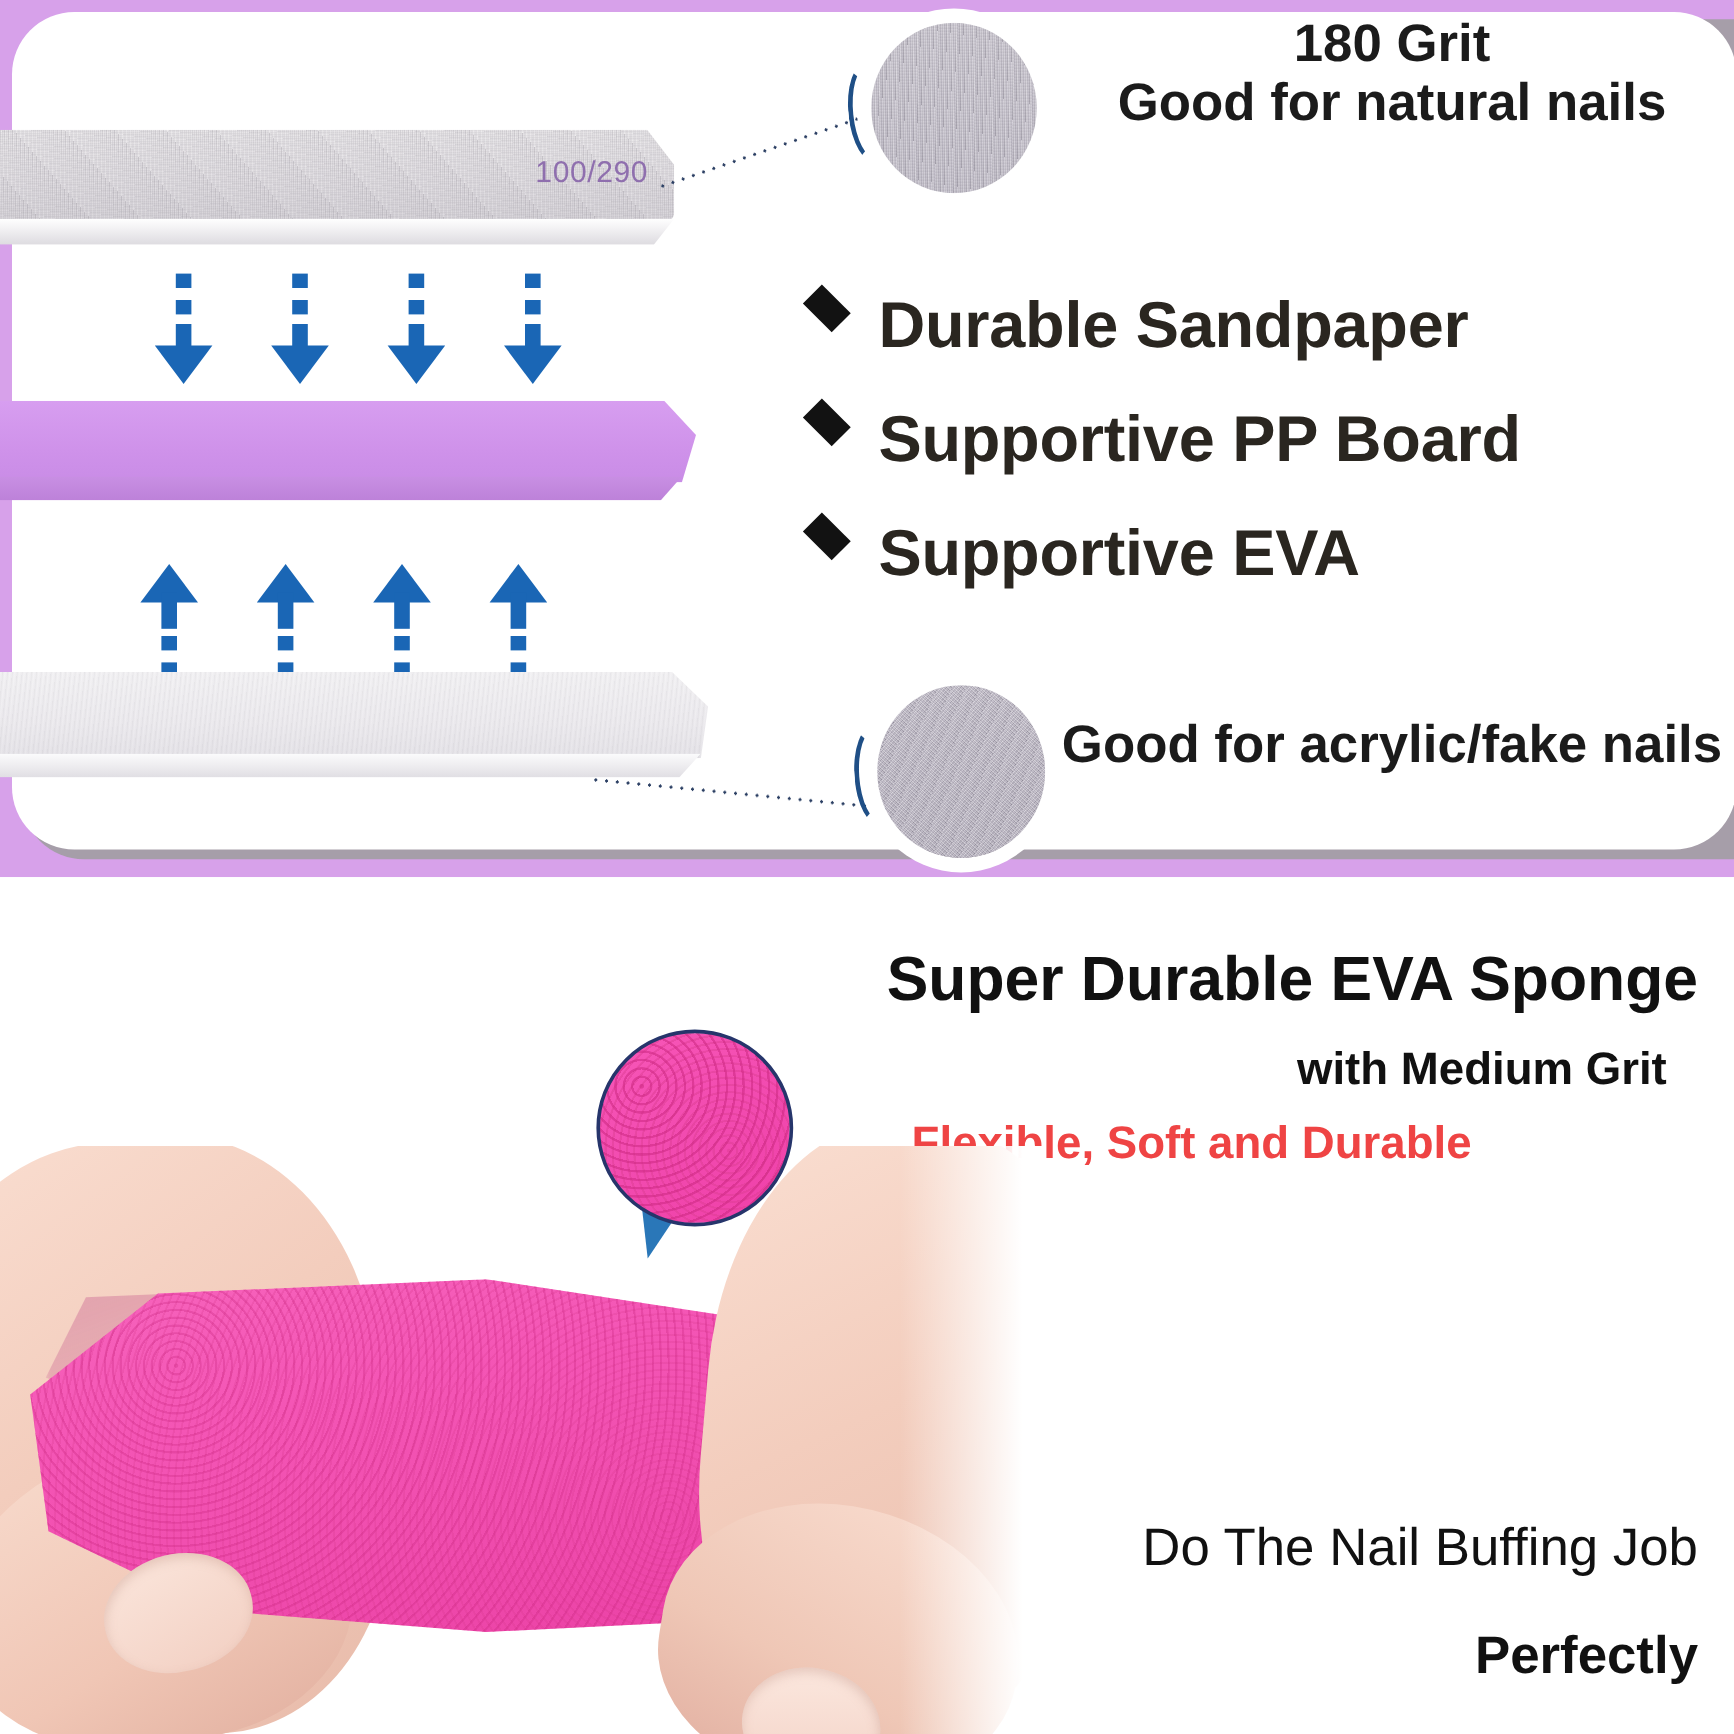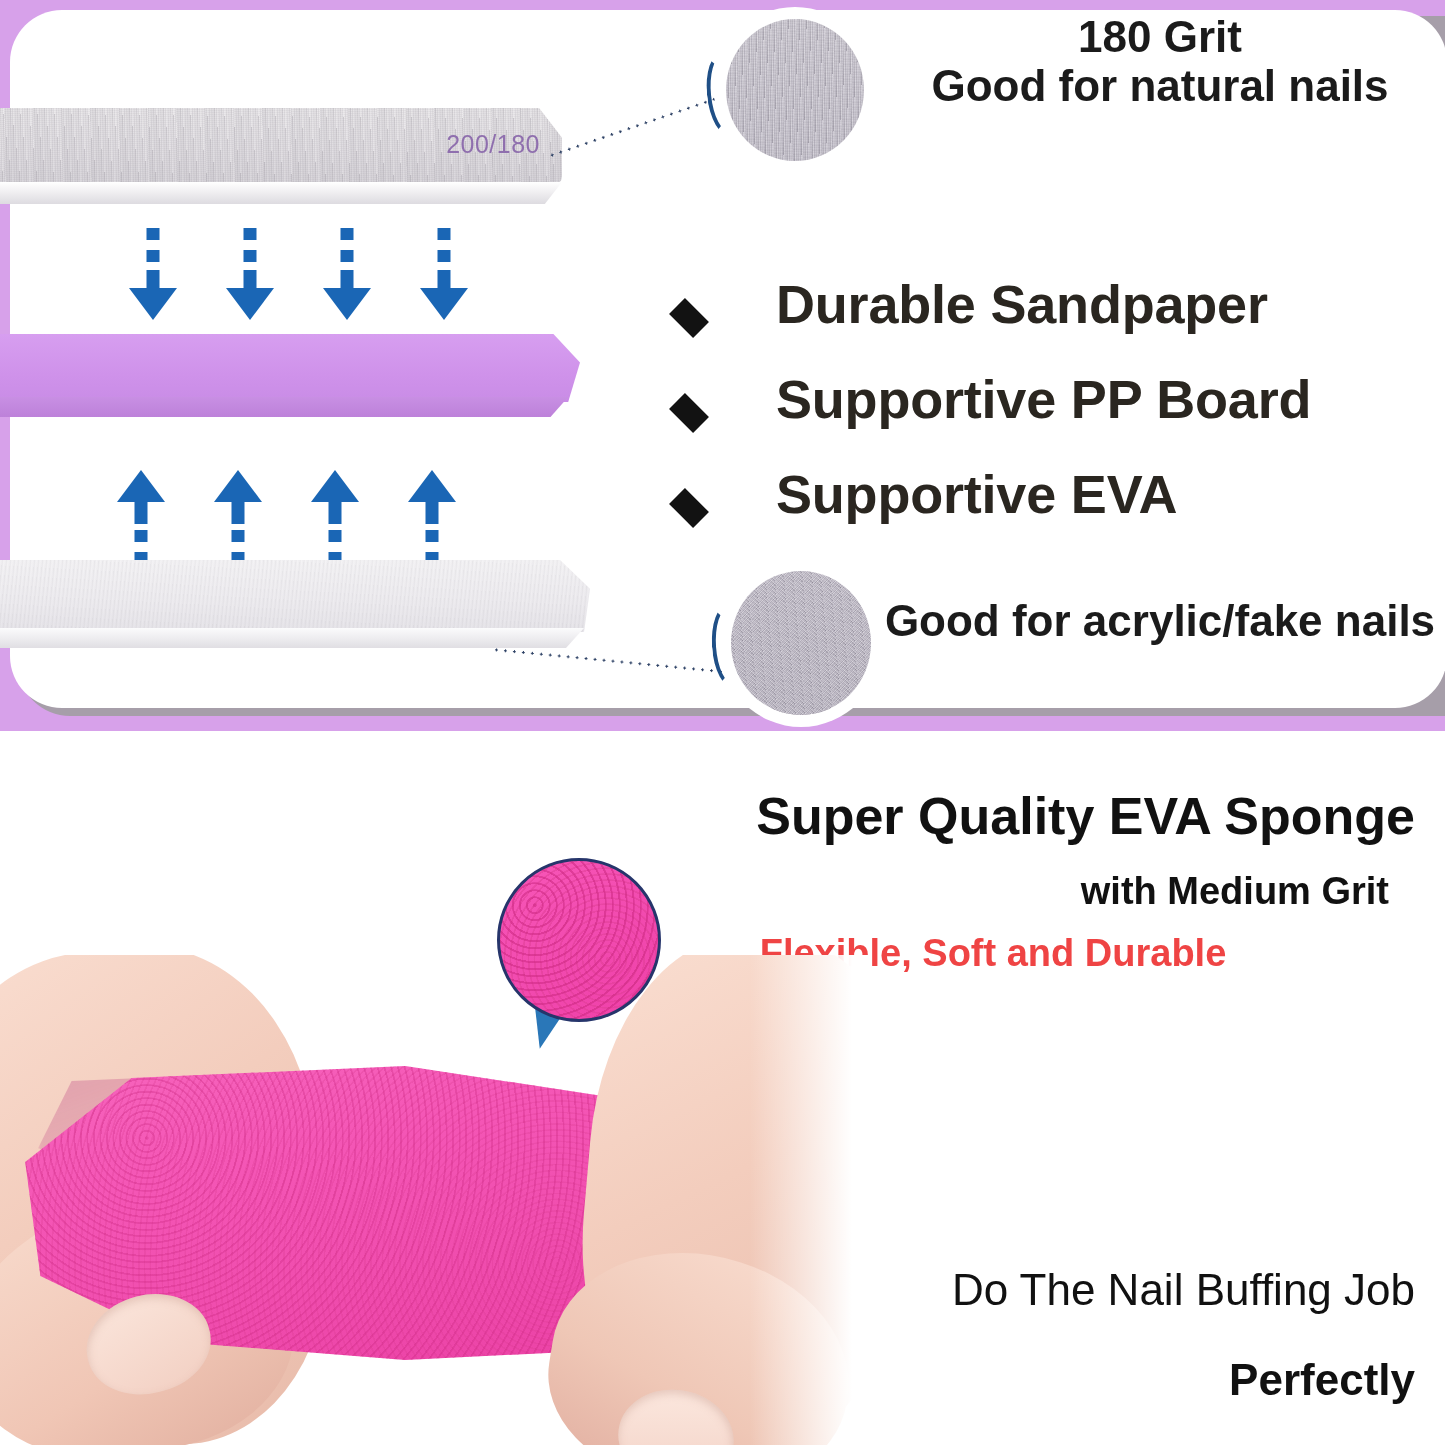--- a/index.html
+++ b/index.html
@@ -165,21 +165,21 @@
     text-align:center;}
   #callout-100{position:absolute;left:880px;top:596px;width:560px;
     text-align:center;}
   .callout-line1{font-size:44px;font-weight:700;color:#1b1b1b;
     line-height:1.12;white-space:nowrap;}
   .callout-line2{font-size:44px;font-weight:700;color:#1b1b1b;
     line-height:1.12;white-space:nowrap;}
 
   
   #feature-list{position:absolute;left:672px;top:240px;}
-  .feature-item{display:flex;align-items:flex-end;height:95px;gap:44px;}
+  .feature-item{display:flex;align-items:flex-start;height:95px;}
   .diamond{width:34px;height:34px;background:#121212;
     transform:rotate(45deg) scaleY(.66);margin-right:26px;flex:0 0 auto;}
   .feature-label{font-size:54px;font-weight:700;color:#2a2620;
     white-space:nowrap;letter-spacing:-.2px;}
 
   
   #bottom-panel{
     position:absolute;left:0;top:731px;width:1445px;height:714px;
     background:#ffffff;overflow:hidden;
   }
@@ -284,21 +284,21 @@
 </head>
 <body>
 
 <div id="top-panel">
   <div id="top-card-shadow"></div>
   <div id="top-card"></div>
 
   <div class="file-strip" id="file-180">
     <div class="face"></div>
     <div class="edge"></div>
-    <div id="grit-label">200/180</div>
+    <div id="grit-label">100/290</div>
   </div>
 
   <div class="arrow-row" id="arrows-down">
     <div class="arrow down">
       <div class="dash d1"></div>
         <div class="dash d2"></div>
       <div class="shaft"></div>
         <div class="head"></div>
     </div>
     <div class="arrow down">
@@ -387,21 +387,21 @@
     <div class="feature-item">
       <span class="diamond"></span>
       <span class="feature-label">Supportive EVA</span>
     </div>
   </div>
 </div>
 
 <div id="bottom-panel">
 
   <div id="sponge-heading">
-    <div class="h1">Super Quality EVA Sponge</div>
+    <div class="h1">Super Durable EVA Sponge</div>
     <div class="h2">with Medium Grit</div>
     <div class="h3">Flexible, Soft and Durable</div>
   </div>
 
   <div id="bottom-tagline">
     <div class="t1">Do The Nail Buffing Job</div>
     <div class="t2">Perfectly</div>
   </div>
 </div>
 

